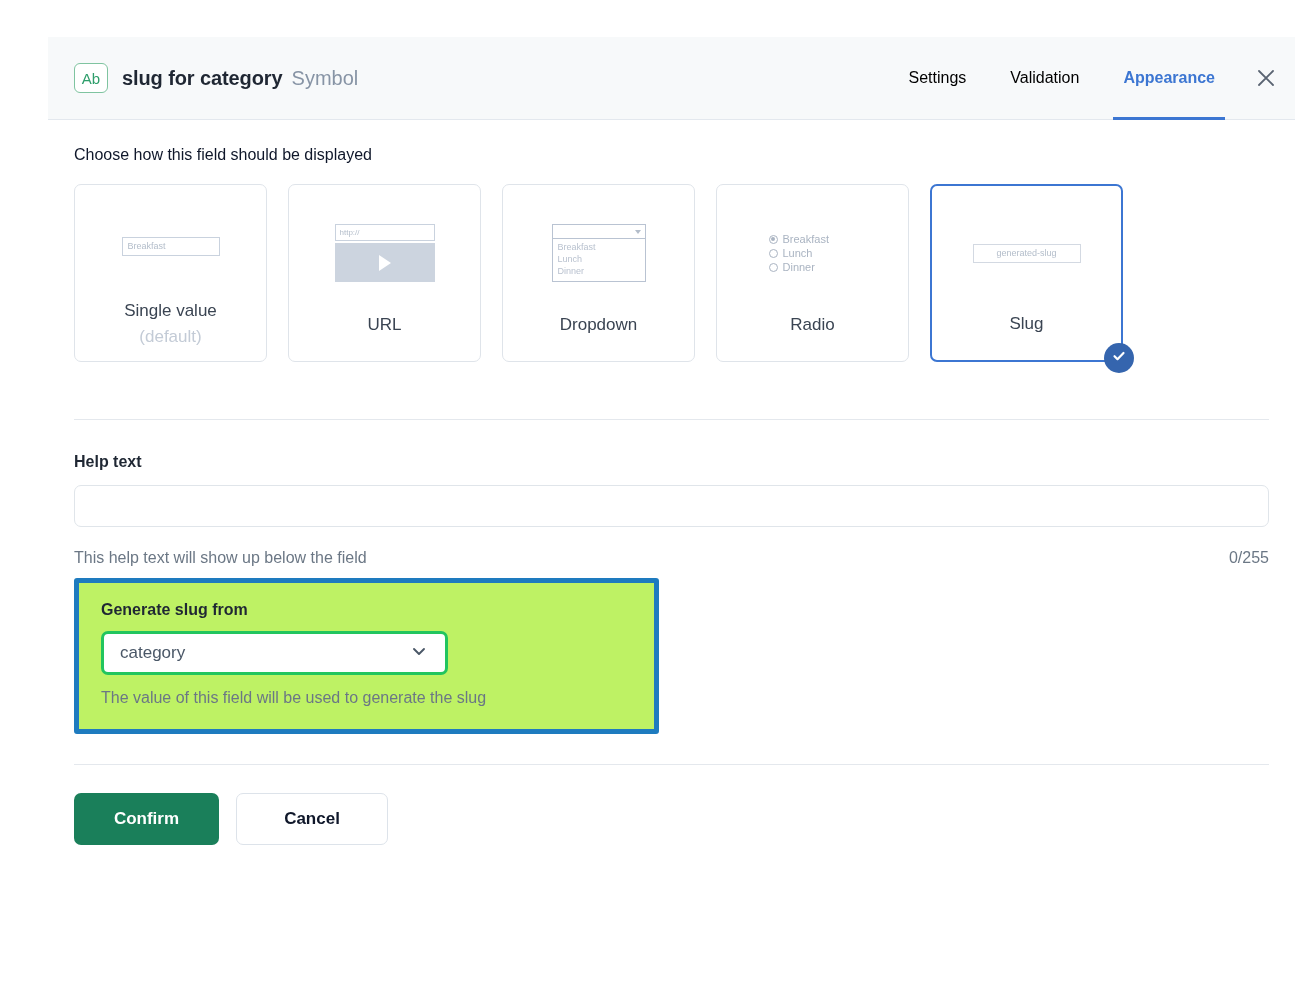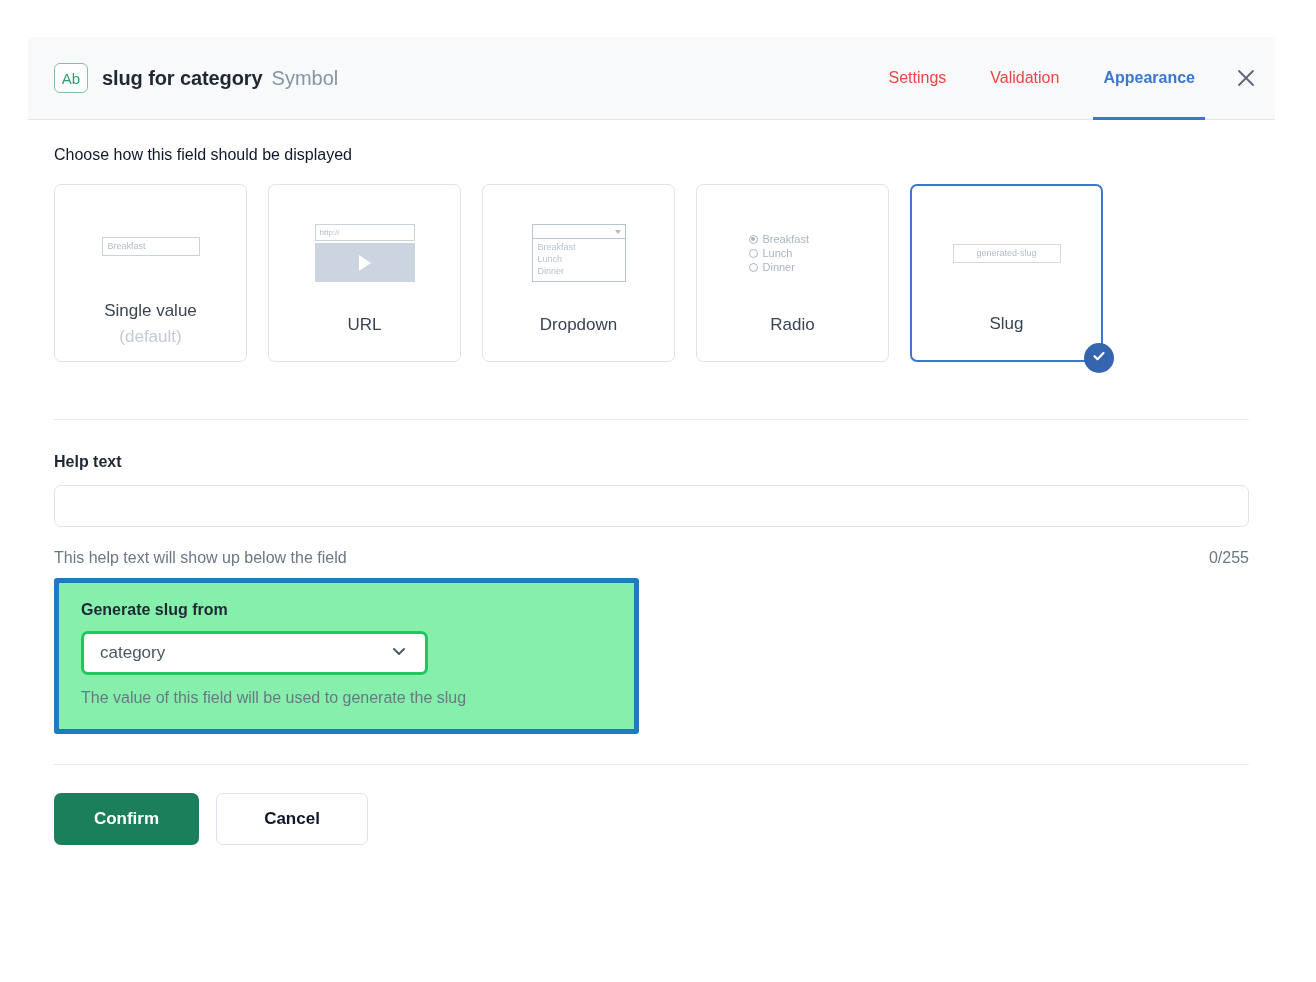--- a/index.html
+++ b/index.html
@@ -9,21 +9,21 @@
     height: 982px;
     background: #ffffff;
     font-family: "Liberation Sans", sans-serif;
     color: #2a3039;
     overflow: hidden;
   }
 
   
   .modal {
     position: absolute;
-    left: 28px;
+    left: 48px;
     top: 37px;
     width: 1247px;
     height: 930px;
     background: #ffffff;
   }
 
   
   .modal-header {
     position: relative;
     height: 83px;
@@ -64,21 +64,21 @@
     margin-left: auto;
     display: flex;
     align-items: stretch;
     height: 100%;
   }
   .tab {
     display: flex;
     align-items: center;
     padding: 0 22px;
     font-size: 16px;
-    color: #ef4444;
+    color: #000000;
     position: relative;
     cursor: pointer;
     font-weight: normal;
   }
   .tab.active {
     color: #3c76d2;
     font-weight: bold;
   }
   .tab.active::after {
     content: "";
@@ -318,21 +318,21 @@
 
   
   .slug-source-wrap {
     position: relative;
     margin-top: 11px;
     width: 585px;
   }
   .slug-source-box {
     border: 5px solid #1e7bbf;
     border-radius: 3px;
-    background: #86efac;
+    background: #bef264;
     padding: 18px 22px 22px 22px;
   }
   .slug-source-label {
     font-size: 16px;
     font-weight: bold;
     color: #1f2733;
   }
   .slug-select {
     margin-top: 12px;
     width: 347px;

